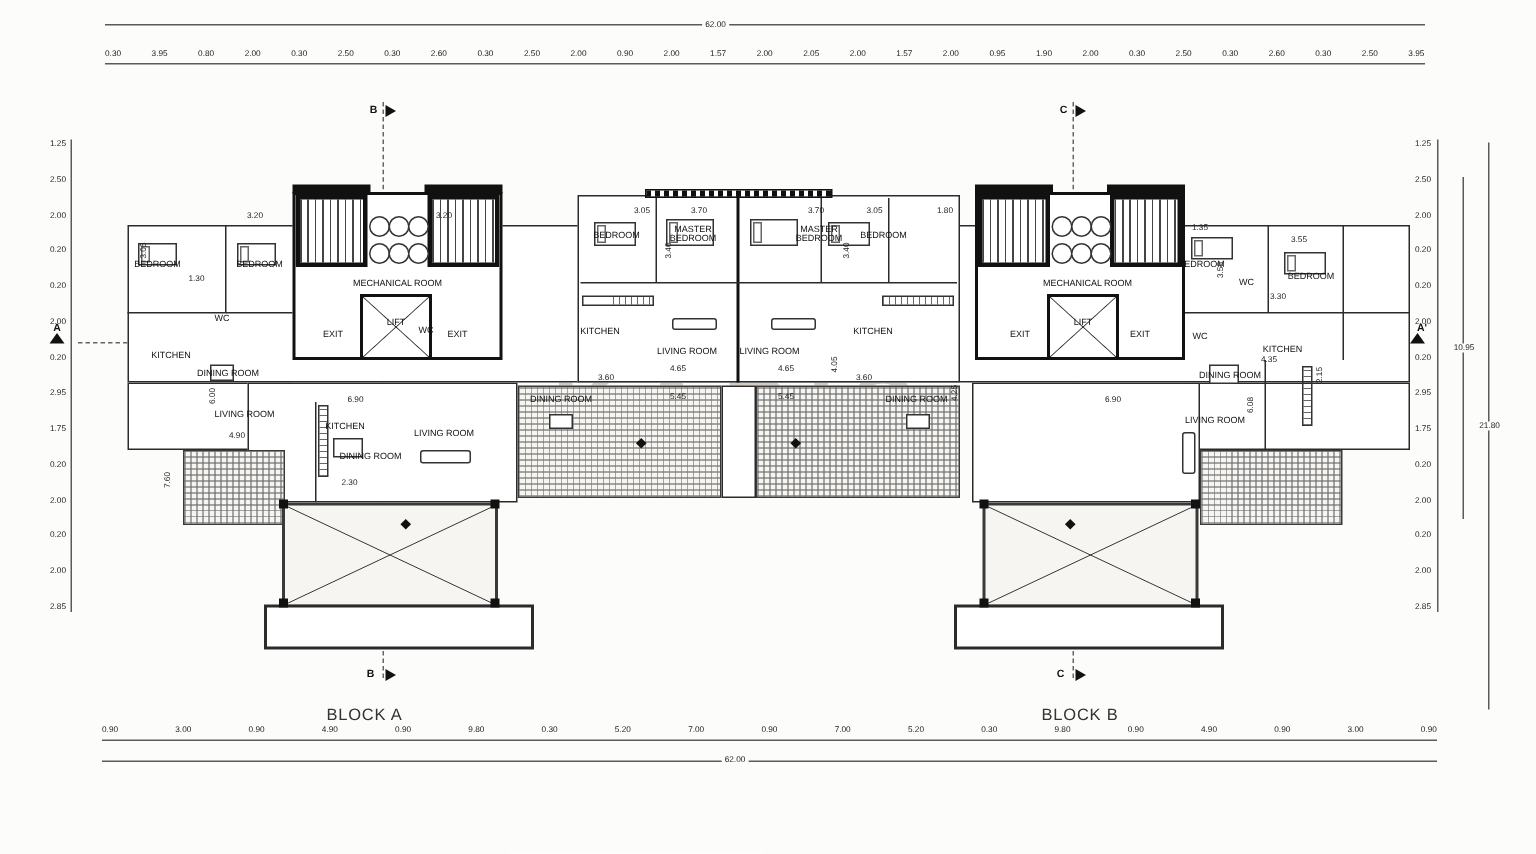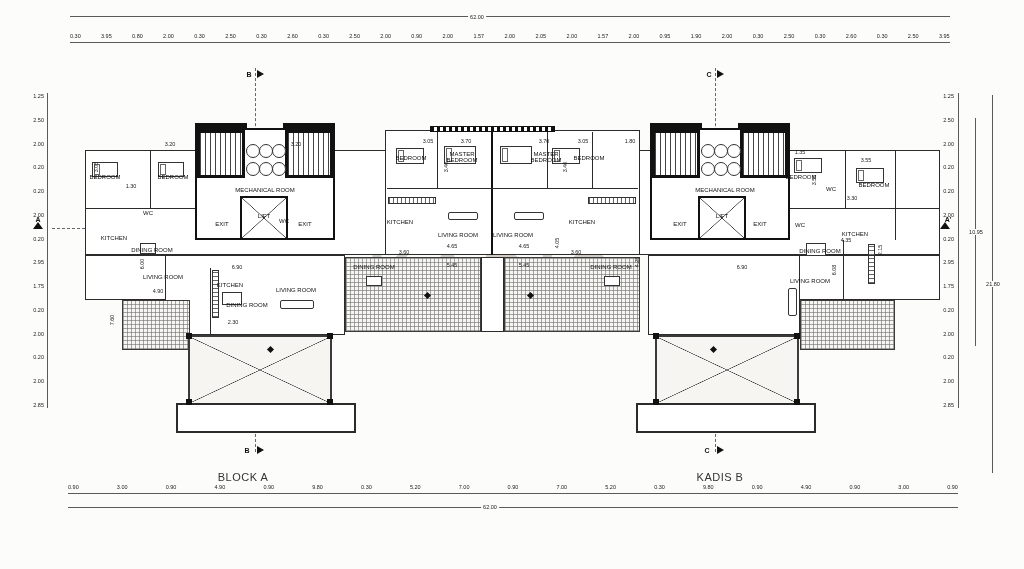--- a/index.html
+++ b/index.html
@@ -329,15 +329,15 @@
   <span class="dim" style="left:800px;top:152px;">1.35</span>
   <span class="dim" style="left:866px;top:160px;">3.55</span>
   <span class="dim" style="left:131px;top:186px;">1.30</span>
   <span class="dim rot" style="left:96px;top:167px;">3.05</span>
   <span class="dim" style="left:170px;top:144px;">3.20</span>
   <span class="dim" style="left:296px;top:144px;">3.20</span>
   <span class="dim" style="left:742px;top:267px;">6.90</span>
   <span class="dim rot" style="left:637px;top:262px;">4.25</span>
 
   <div class="blocklbl" style="left:243px;top:477px;">BLOCK A</div>
-  <div class="blocklbl" style="left:720px;top:477px;">KADIS B</div>
+  <div class="blocklbl" style="left:720px;top:477px;">BLOCK B</div>
 
 </div>
 
 </body></html>

